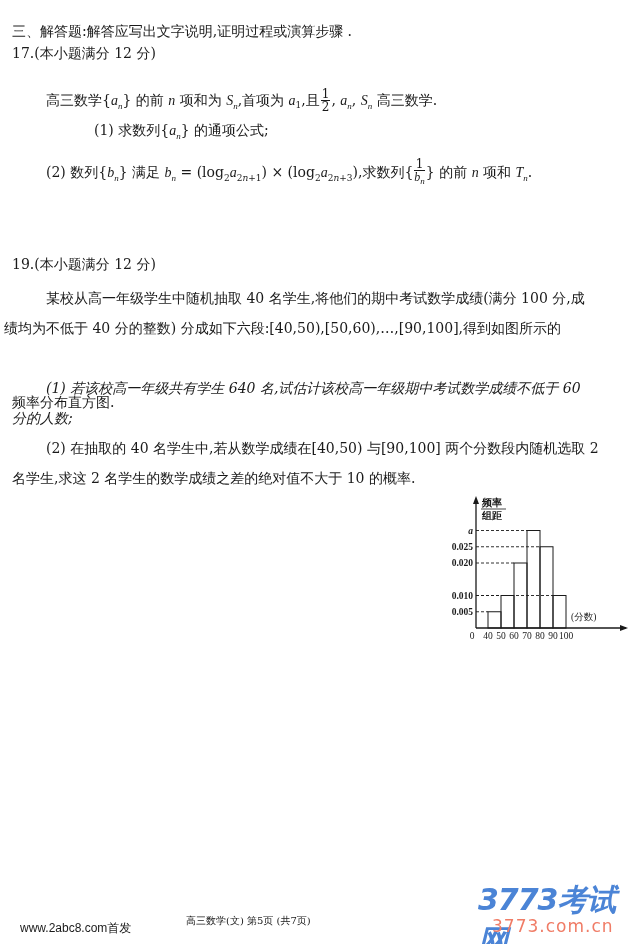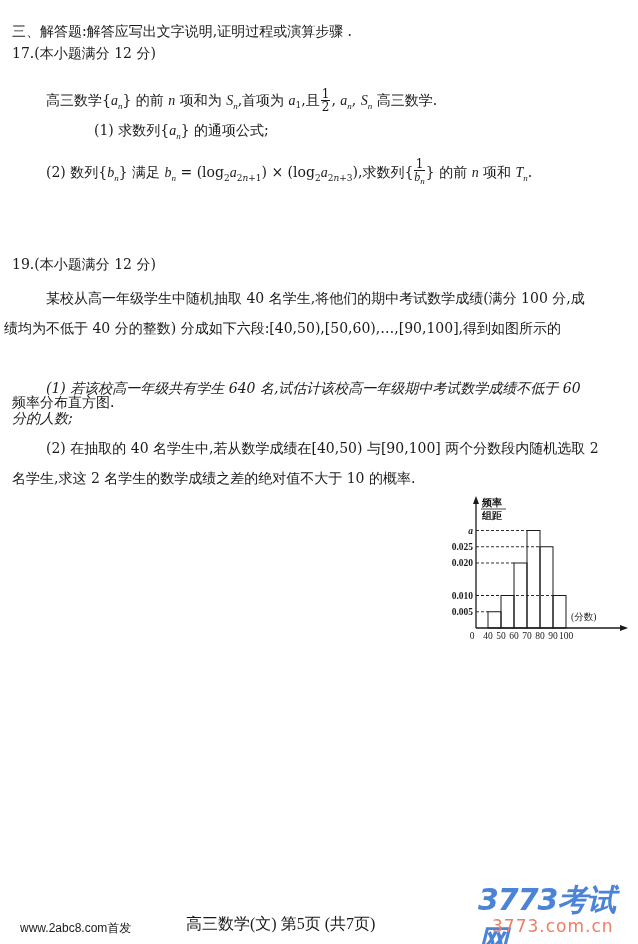--- a/index.html
+++ b/index.html
@@ -6,21 +6,21 @@
   body{width:638px;height:944px;position:relative;overflow:hidden;
        font-family:"DejaVu Serif","Liberation Serif",serif;color:#1a1a1a;}
   .line{position:absolute;font-size:14px;line-height:18px;white-space:nowrap;}
   .bold{font-weight:normal;}
   i.m{font-style:italic;font-family:"Liberation Serif",serif;}
   sub,sup{font-size:9px;}
   .frac{display:inline-block;vertical-align:middle;text-align:center;font-size:12px;line-height:12px;margin:0 1px;}
   .frac span{display:block;}
   .frac .num{border-bottom:1px solid #1a1a1a;padding:0 1px;}
   #chart{position:absolute;left:432px;top:492px;}
-  .footer{position:absolute;font-size:16px;font-family:Liberation Serif, serif;}
+  .footer{position:absolute;font-size:10px;}
   .wm1{position:absolute;left:478px;top:880px;font-family:"DejaVu Sans",sans-serif;font-style:italic;font-weight:bold;font-size:30px;color:#4b84d6;letter-spacing:-1px;}
   .wm2{position:absolute;left:492px;top:916px;font-family:"DejaVu Sans",sans-serif;font-size:17px;color:#f07c66;letter-spacing:1px;}
 </style>
 </head>
 <body>
 
 <div class="line" style="left:12px;top:22px;">
   <span class="bold">三、解答题:</span><span>解答应写出文字说明,证明过程或演算步骤 .</span>
 </div>
 

